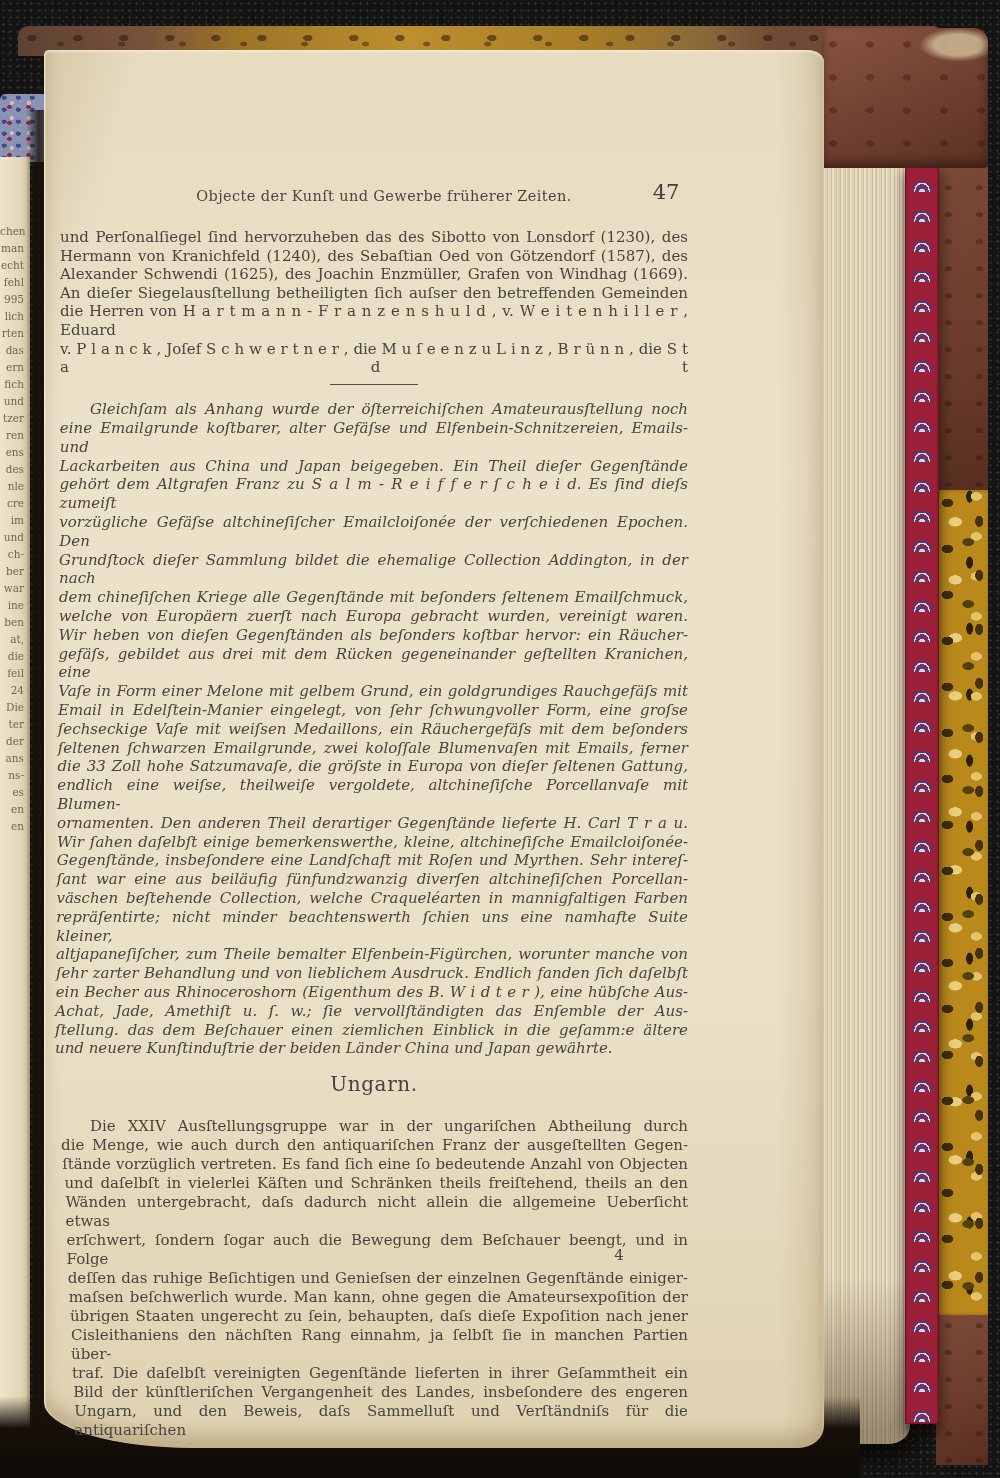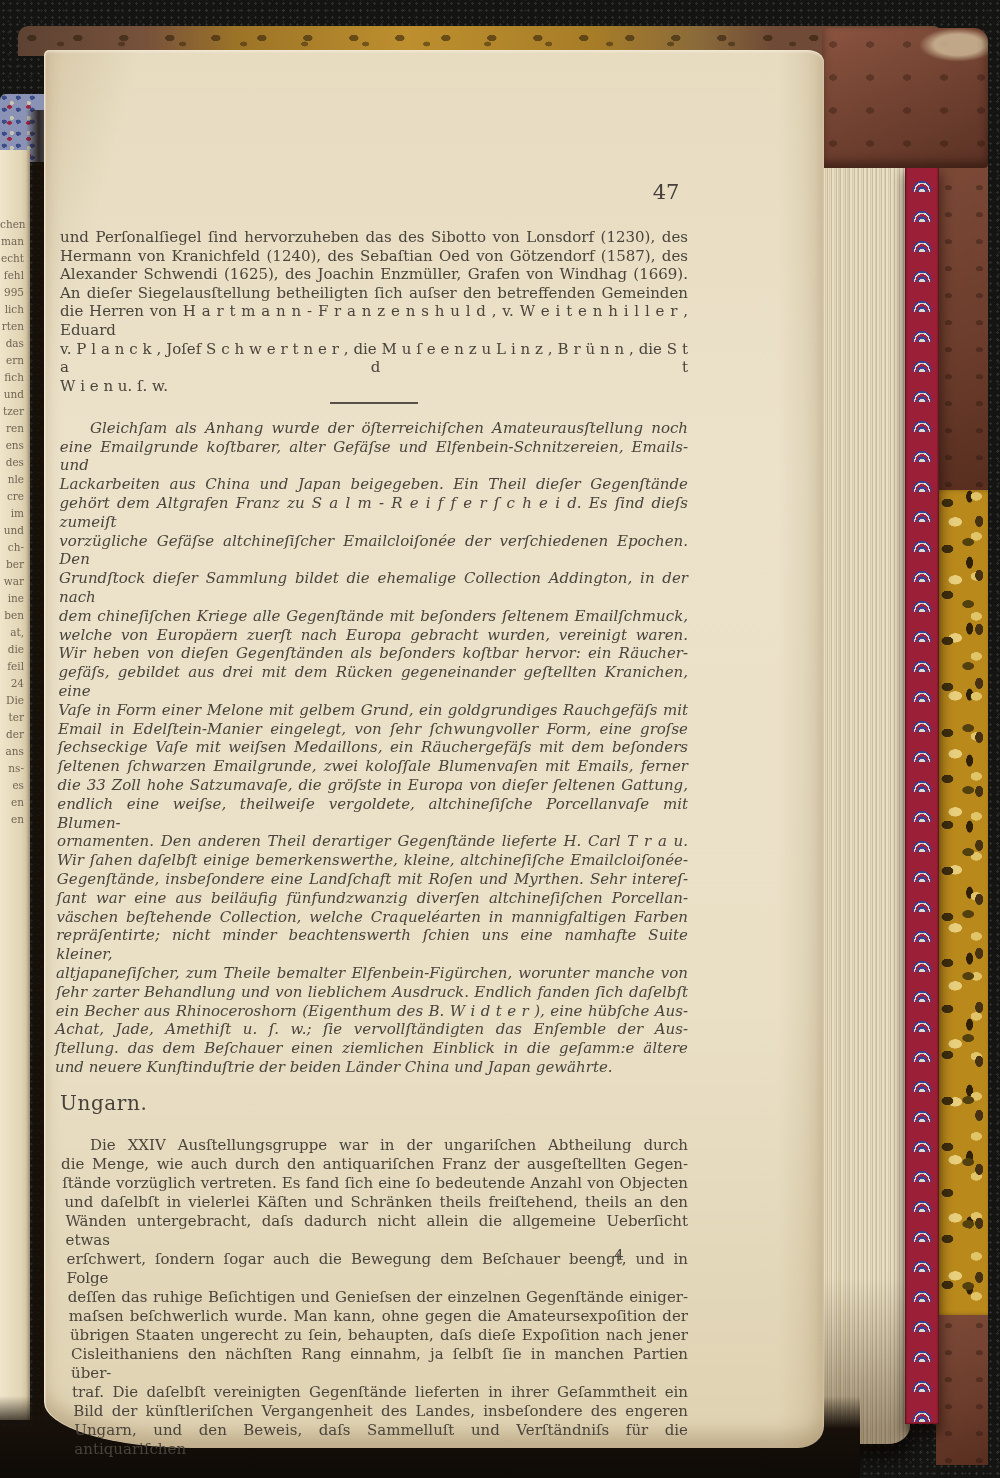--- a/index.html
+++ b/index.html
@@ -83,21 +83,21 @@
     position:absolute;left:0;top:94px;width:60px;height:68px;z-index:1;
     background-color:#8a93b5;
     background-image:
       radial-gradient(5px 4px at 30% 30%, #3c4c86 0 50%, transparent 55%),
       radial-gradient(4px 4px at 70% 60%, #c8c2ae 0 50%, transparent 55%),
       radial-gradient(5px 4px at 50% 80%, #9c2740 0 45%, transparent 50%);
     background-size:14px 12px,17px 15px,19px 16px;
     border-radius:6px 2px 0 0;
   }
   .facing-edge{
-    position:absolute;left:0;top:150px;width:30px;height:1270px;z-index:1;
+    position:absolute;left:0;top:157px;width:30px;height:1270px;z-index:1;
     background:linear-gradient(90deg,#efe5ca,#e2d5b6 70%,#cbbc9a);
   }
   .frag-col{
     padding-top:66px;width:24px;text-align:right;
     font-size:10.5px;line-height:17px;color:#6e6554;
   }
   .gutter-shadow{
     position:absolute;left:26px;top:110px;width:36px;height:1340px;z-index:2;
     background:linear-gradient(90deg, rgba(20,12,4,.0), rgba(24,14,4,.8) 35%, rgba(30,18,6,.55) 60%, rgba(30,18,6,0));
   }
@@ -132,21 +132,21 @@
   .p1 .tline{line-height:18.6px;}
   .p2 .tline{line-height:18.8px;font-style:italic;}
   .p3 .tline{line-height:19px;}
   .tline.flush{text-align-last:left;}
   .tline.indent{text-indent:30px;}
   .divider{
     width:88px;height:1.5px;background:#57514a;border:0;
     margin:7px auto 15px auto;
   }
   .section-heading{
-    font-size:20px;letter-spacing:.6px;color:#46413a;
+    text-align:center;font-size:20px;letter-spacing:.6px;color:#46413a;
     margin:14px 0 21px 0;
   }
   .signature-mark{
     position:absolute;left:560px;top:1196px;width:30px;
     text-align:center;font-size:15px;color:#49443c;
   }
 </style>
 </head>
 <body>
 
@@ -203,31 +203,31 @@
   <div class="leather-seg seg-top"></div>
   <div class="seg-yellow"></div>
   <div class="leather-seg seg-bottom"></div>
 </div>
 <div class="corner-leather"></div>
 
 <div class="gutter-shadow"></div>
 <div class="bottom-shadow"></div>
 
 <div class="page">
+  <div class="running-title">Objecte der Kunſt und Gewerbe früherer Zeiten.</div>
   <div class="folio">47</div>
 
   <div class="text-col">
     <div class="para p1">
         <div class="tline">und Perſonalſiegel ſind hervorzuheben das des Sibotto von Lonsdorf (1230), des</div>
         <div class="tline">Hermann von Kranichfeld (1240), des Sebaſtian Oed von Götzendorf (1587), des</div>
         <div class="tline">Alexander Schwendi (1625), des Joachin Enzmüller, Grafen von Windhag (1669).</div>
         <div class="tline">An dieſer Siegelausſtellung betheiligten ſich auſser den betreffenden Gemeinden</div>
         <div class="tline">die Herren von H a r t m a n n - F r a n z e n s h u l d , v. W e i t e n h i l l e r , Eduard</div>
         <div class="tline">v. P l a n c k , Joſef S c h w e r t n e r , die M u ſ e e n z u L i n z , B r ü n n , die S t a d t</div>
-        <div class="tline flush">W i e n u. ſ. w.</div>
       </div>
     <hr class="divider">
     <div class="para p2">
         <div class="tline indent" style="margin-left: 0px;">Gleichſam als Anhang wurde der öſterreichiſchen Amateurausſtellung noch</div>
         <div class="tline" style="margin-left: -0.2px;">eine Emailgrunde koſtbarer, alter Gefäſse und Elfenbein-Schnitzereien, Emails- und</div>
         <div class="tline" style="margin-left: -0.4px;">Lackarbeiten aus China und Japan beigegeben. Ein Theil dieſer Gegenſtände</div>
         <div class="tline" style="margin-left: -0.5px;">gehört dem Altgrafen Franz zu S a l m - R e i f f e r ſ c h e i d. Es ſind dieſs zumeiſt</div>
         <div class="tline" style="margin-left: -0.7px;">vorzügliche Gefäſse altchineſiſcher Emailcloiſonée der verſchiedenen Epochen. Den</div>
         <div class="tline" style="margin-left: -0.9px;">Grundſtock dieſer Sammlung bildet die ehemalige Collection Addington, in der nach</div>
         <div class="tline" style="margin-left: -1.1px;">dem chineſiſchen Kriege alle Gegenſtände mit beſonders ſeltenem Emailſchmuck,</div>

